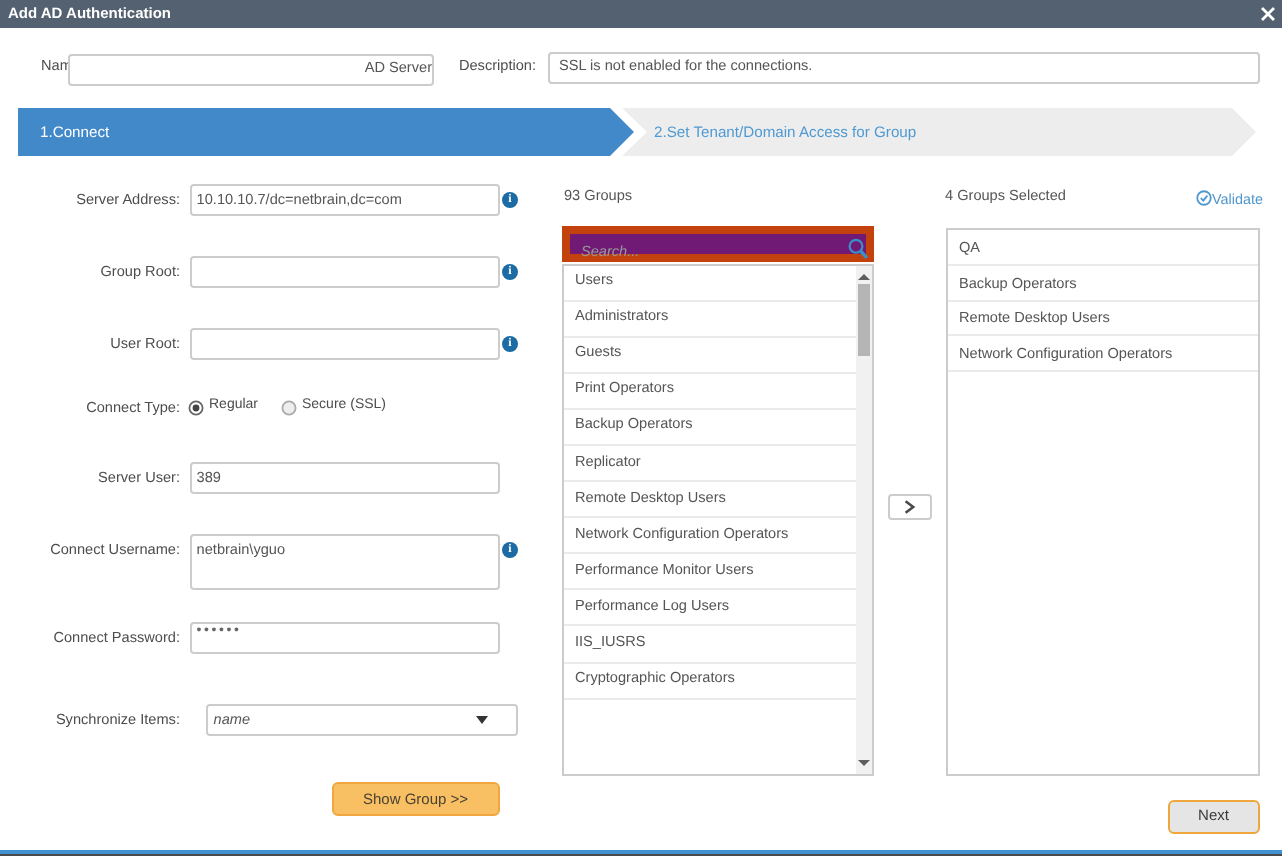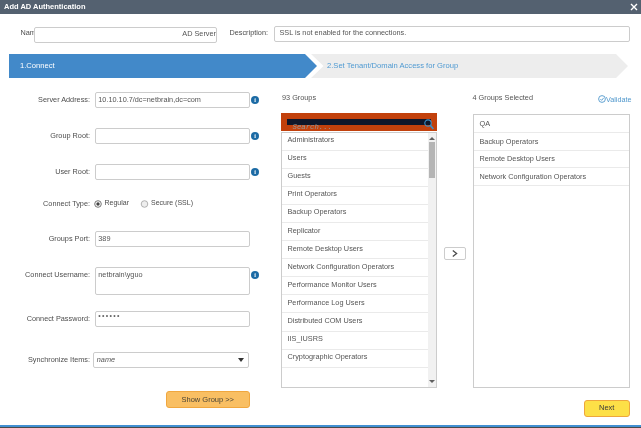--- a/index.html
+++ b/index.html
@@ -50,58 +50,57 @@
 
   <div class="lbl" style="left:0;top:199px;width:90px;">Connect Type:</div>
   <svg class="abs" style="left:94px;top:199.5px;" width="100" height="8" viewBox="0 0 100 8">
     <circle cx="4" cy="4" r="3.3" fill="#fff" stroke="#666" stroke-width="0.9"></circle>
     <circle cx="4" cy="4" r="1.7" fill="#444"></circle>
     <circle cx="50.5" cy="4" r="3.3" fill="#eee" stroke="#aaa" stroke-width="0.9"></circle>
   </svg>
   <div class="abs" style="left:104.5px;top:198.8px;font-size:7px;color:#4d4d4d;">Regular</div>
   <div class="abs" style="left:151px;top:198.8px;font-size:7px;color:#4d4d4d;">Secure (SSL)</div>
 
-  <div class="lbl" style="left:0;top:233.5px;width:90px;">Groups Port:</div>
+  <div class="lbl" style="left:0;top:233.5px;width:90px;">Server User:</div>
   <div class="inp" style="left:94.5px;top:230.5px;width:155.5px;height:16px;">389</div>
 
   <div class="lbl" style="left:0;top:270px;width:90px;">Connect Username:</div>
   <div class="inp" style="left:94.5px;top:267px;width:155.5px;height:28px;">netbrain\yguo</div>
   <div class="iicon" style="left:251px;top:271px;">i</div>
 
   <div class="lbl" style="left:0;top:313.5px;width:90px;">Connect Password:</div>
   <div class="inp" style="left:94.5px;top:310.5px;width:155.5px;height:16px;letter-spacing:1.3px;font-size:7px;line-height:8.5px;color:#666;">••••••</div>
 
   <div class="lbl" style="left:0;top:354.5px;width:90px;">Synchronize Items:</div>
-  <div class="inp" style="left:93px;top:351.5px;width:155.5px;height:16px;font-style:italic;">name</div>
+  <div class="inp" style="left:103px;top:351.5px;width:155.5px;height:16px;font-style:italic;">name</div>
   <div class="abs" style="left:238px;top:357.5px;width:0;height:0;border-left:3.5px solid transparent;border-right:3.5px solid transparent;border-top:4.5px solid #333;"></div>
 
   <div class="abs" style="left:165.5px;top:391px;width:84.5px;height:17px;background:#f9bf63;border:1px solid #f0a73f;border-radius:3px;font-size:7.5px;color:#4a4335;text-align:center;line-height:15px;">Show Group &gt;&gt;</div>
 
   <div class="abs" style="left:282px;top:93px;font-size:7.3px;color:#555;">93 Groups</div>
-  <div class="abs" style="left:280.5px;top:112.5px;width:156px;height:18.5px;border:6px solid #c2410c;background:#0f172a;font-family:Liberation Mono, monospace;">
+  <div class="abs" style="left:280.5px;top:112.5px;width:156px;height:18.5px;border:4px solid #c2410c;background:#701a75;">
     <div class="abs" style="left:6px;top:4.5px;font-size:7.3px;color:#999;font-style:italic;">Search...</div>
   </div>
   <svg class="abs" style="left:420.5px;top:115.5px;" width="14" height="15" viewBox="0 0 14 15">
       <circle cx="7" cy="7.1" r="3.2" fill="none" stroke="#3a90c9" stroke-width="1.1"></circle>
       <line x1="9.3" y1="9.4" x2="12.4" y2="13" stroke="#3a90c9" stroke-width="1.7"></line>
     </svg>
 
   <div class="abs" style="left:280.5px;top:131.5px;width:156px;height:256px;border:1px solid #ccc;background:#fff;">
     <div style="margin-right:8px;">
+      <div class="row lrow">Users</div>
       <div class="row lrow">Administrators</div>
-      <div class="row lrow">Users</div>
       <div class="row lrow">Guests</div>
       <div class="row lrow">Print Operators</div>
       <div class="row lrow">Backup Operators</div>
       <div class="row lrow">Replicator</div>
       <div class="row lrow">Remote Desktop Users</div>
       <div class="row lrow">Network Configuration Operators</div>
       <div class="row lrow">Performance Monitor Users</div>
       <div class="row lrow">Performance Log Users</div>
-      <div class="row lrow">Distributed COM Users</div>
       <div class="row lrow">IIS_IUSRS</div>
       <div class="row lrow">Cryptographic Operators</div>
     </div>
 
     <div class="abs" style="right:0;top:0;width:8px;height:254px;background:#f1f1f1;">
       <div class="abs" style="left:1px;top:4px;width:0;height:0;border-left:3px solid transparent;border-right:3px solid transparent;border-bottom:3.2px solid #5f5f5f;"></div>
       <div class="abs" style="left:1px;top:9.5px;width:6px;height:35.5px;background:#b5b5b5;"></div>
       <div class="abs" style="left:1px;bottom:4px;width:0;height:0;border-left:3px solid transparent;border-right:3px solid transparent;border-top:3.2px solid #5f5f5f;"></div>
     </div>
   </div>
@@ -118,17 +117,17 @@
         <path d="M2.7 4.6 L4.1 6 L6.4 3.2" fill="none" stroke="#4f97cc" stroke-width="1"></path>
       </svg>Validate</div>
 
   <div class="abs" style="left:472.5px;top:114px;width:157px;height:273.5px;border:1px solid #ccc;background:#fff;">
     <div class="row" style="height:17.8px;">QA</div>
     <div class="row" style="height:17.8px;">Backup Operators</div>
     <div class="row" style="height:17.8px;">Remote Desktop Users</div>
     <div class="row" style="height:17.8px;">Network Configuration Operators</div>
   </div>
 
-  <div class="abs" style="left:584px;top:400px;width:45.5px;height:16.5px;background:#fde047;border:1px solid #eea63d;border-radius:3px;font-size:7.5px;color:#3a3a3a;text-align:center;line-height:14.5px;">Next</div>
+  <div class="abs" style="left:584px;top:400px;width:45.5px;height:16.5px;background:#e5e5e5;border:1px solid #eea63d;border-radius:3px;font-size:7.5px;color:#3a3a3a;text-align:center;line-height:14.5px;">Next</div>
 
   <div class="abs" style="left:0;top:425px;width:641px;height:2.4px;background:#4190d2;"></div>
   <div class="abs" style="left:0;top:427.2px;width:641px;height:0.8px;background:#4a4a4a;"></div>
 </div>
 
 </body></html>

